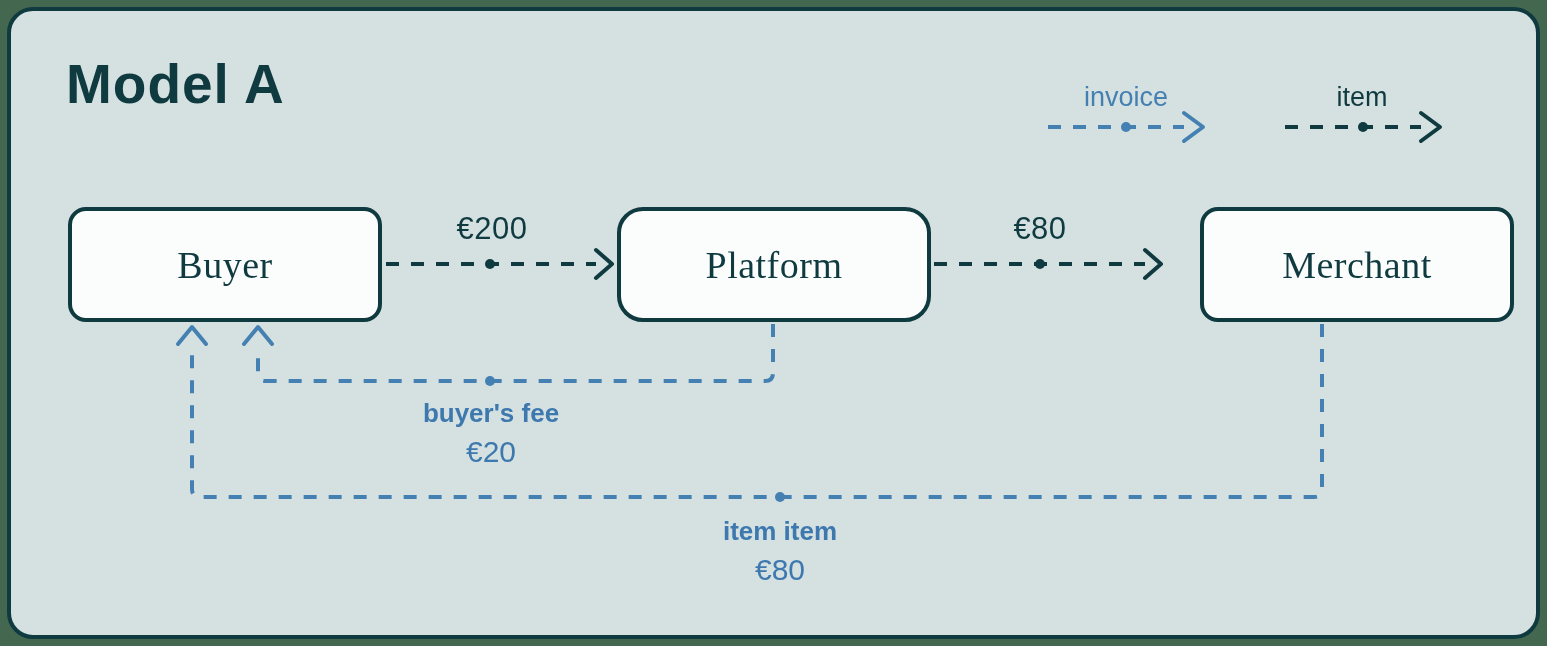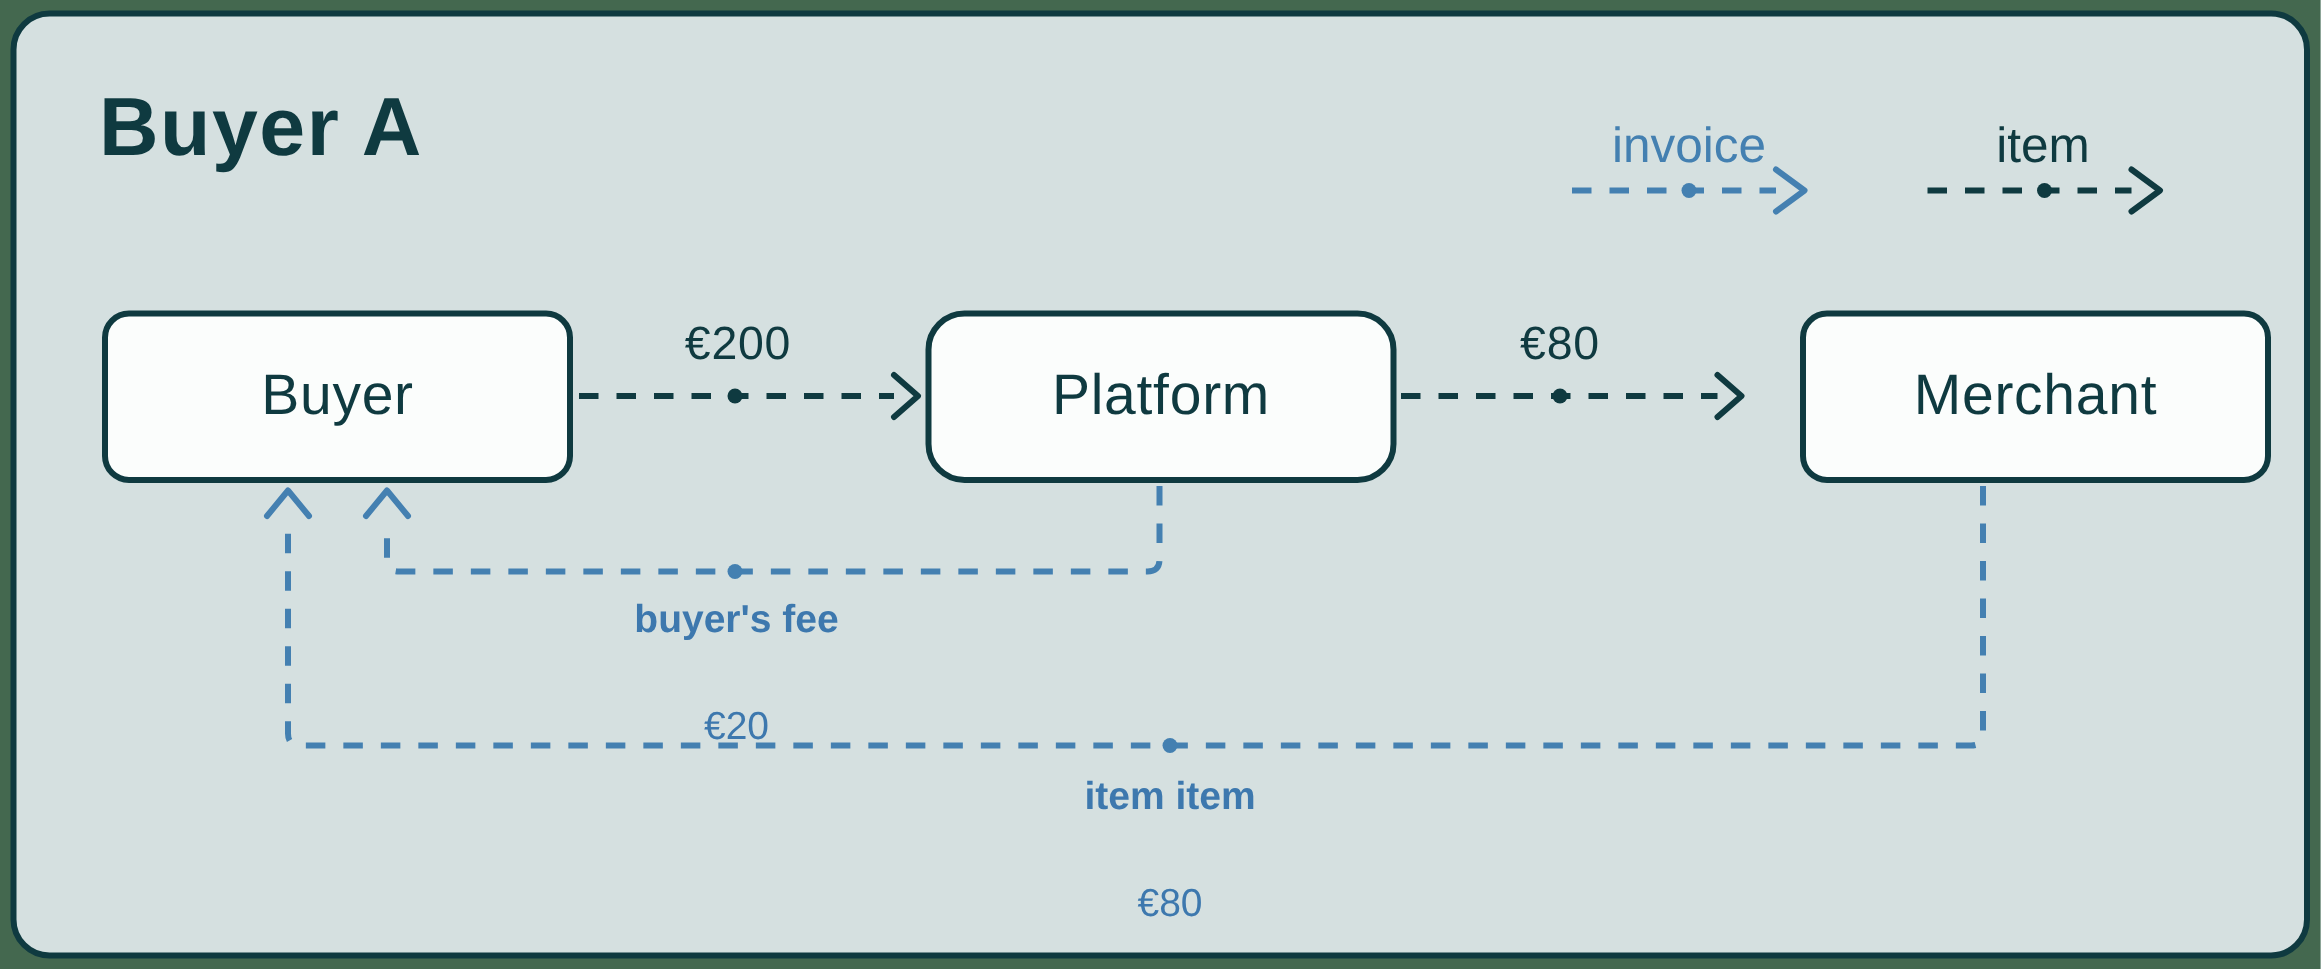--- a/index.html
+++ b/index.html
@@ -29,36 +29,36 @@
     position:absolute;left:66px;top:52px;
     font-size:55px;font-weight:800;color:var(--ink);
     letter-spacing:1px;
   }
   .node{
     position:absolute;
     width:314px;height:115px;
     background:var(--node-fill);
     border:4px solid var(--ink);
     border-radius:18px;
-    display:flex;align-items:center;justify-content:center;
+    display:flex;align-items:center;justify-content:center;font-family:Liberation Serif, serif;
   }
   .node .node-label{
     font-size:38px;color:var(--ink);font-weight:400;letter-spacing:0.5px;
   }
   .node.buyer{left:68px;top:207px;}
   .node.platform{left:617px;top:207px;border-radius:26px;}
   .node.merchant{left:1165px;top:207px;margin-left:35px;}
   .lbl{
     position:absolute;transform:translate(-50%,-50%);
     white-space:nowrap;
   }
   .money-amount{font-size:31px;color:var(--ink);letter-spacing:0.5px;}
   .inv-label{font-size:26px;font-weight:700;color:var(--invoice-text);}
-  .inv-amount{font-size:26px;font-weight:400;color:var(--invoice-text);margin-top:32px;}
-  .legend-label{font-size:33px;}
+  .inv-amount{font-size:30px;font-weight:400;color:var(--invoice-text);}
+  .legend-label{font-size:27px;}
   .legend-label.invoice{color:var(--invoice-blue);}
   .legend-label.money{color:var(--ink);}
   svg{display:block;overflow:visible;}
   .dash{fill:none;stroke-dasharray:13 12;stroke-width:4;}
   .dash.dark{stroke:var(--ink);}
   .dash.blue{stroke:var(--invoice-blue);}
   .head{fill:none;stroke-width:4;stroke-linecap:round;stroke-linejoin:round;}
   .head.dark{stroke:var(--ink);}
   .head.blue{stroke:var(--invoice-blue);}
   .dot.dark{fill:var(--ink);}
@@ -89,21 +89,21 @@
     <path class="head blue" d="M244 344 L258 327 L272 344"></path>
   </g>
 
   <g>
     <path class="dash blue" d="M1322 324 V489 Q1322 497 1314 497 H200 Q192 497 192 489 V350"></path>
     <circle class="dot blue" cx="780" cy="497" r="5"></circle>
     <path class="head blue" d="M178 344 L192 327 L206 344"></path>
   </g>
 </svg>
 
-<div class="title">Buyer A</div>
+<div class="title">Model A</div>
 
 <div>
   <span class="lbl legend-label invoice" style="left:1126px;top:97px;">invoice</span>
   <svg style="position:absolute;left:1046px;top:111px;" width="170" height="34" viewBox="0 0 170 34" aria-hidden="true">
     <path class="dash blue" d="M2 16 H138"></path>
     <circle class="dot blue" cx="80" cy="16" r="5"></circle>
     <path class="head blue" d="M138 2 L157 16 L138 30"></path>
   </svg>
 
   <span class="lbl legend-label money" style="left:1362px;top:97px;">item</span>

